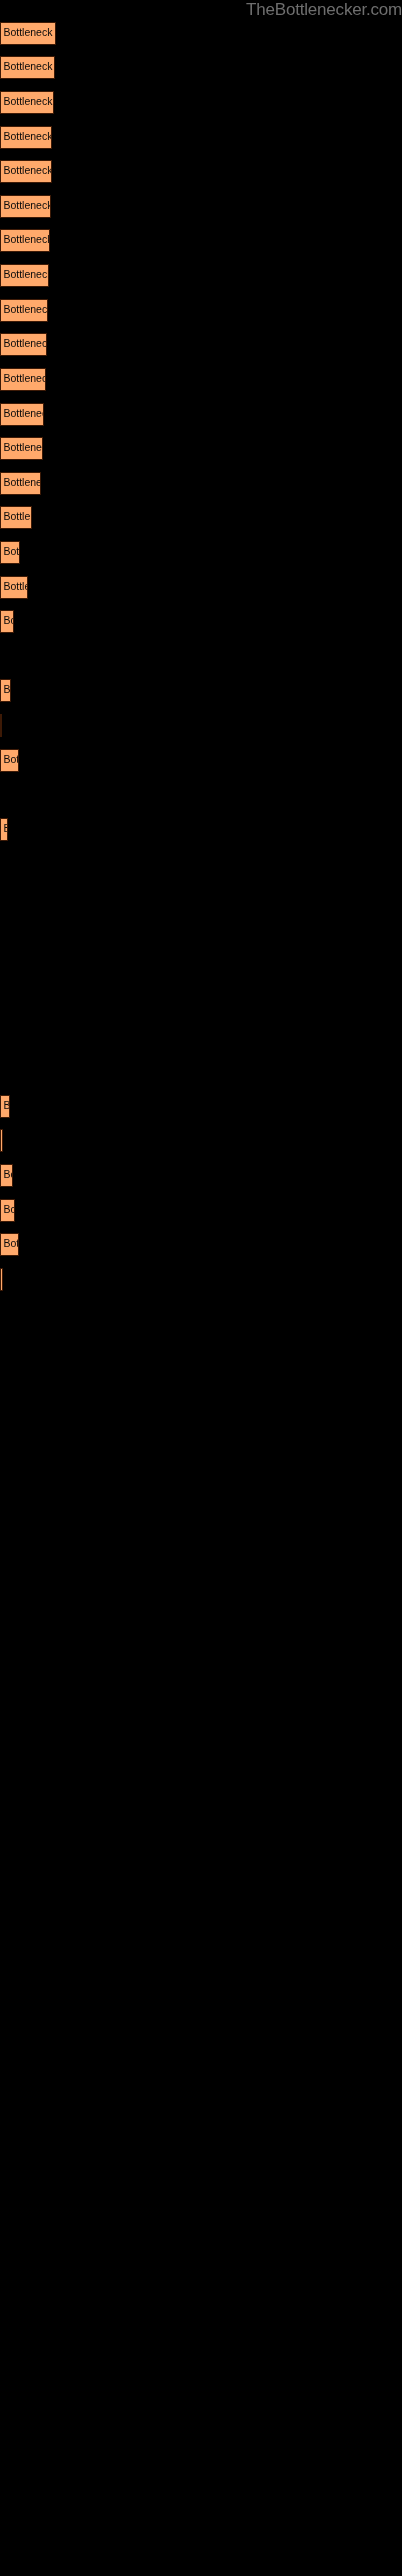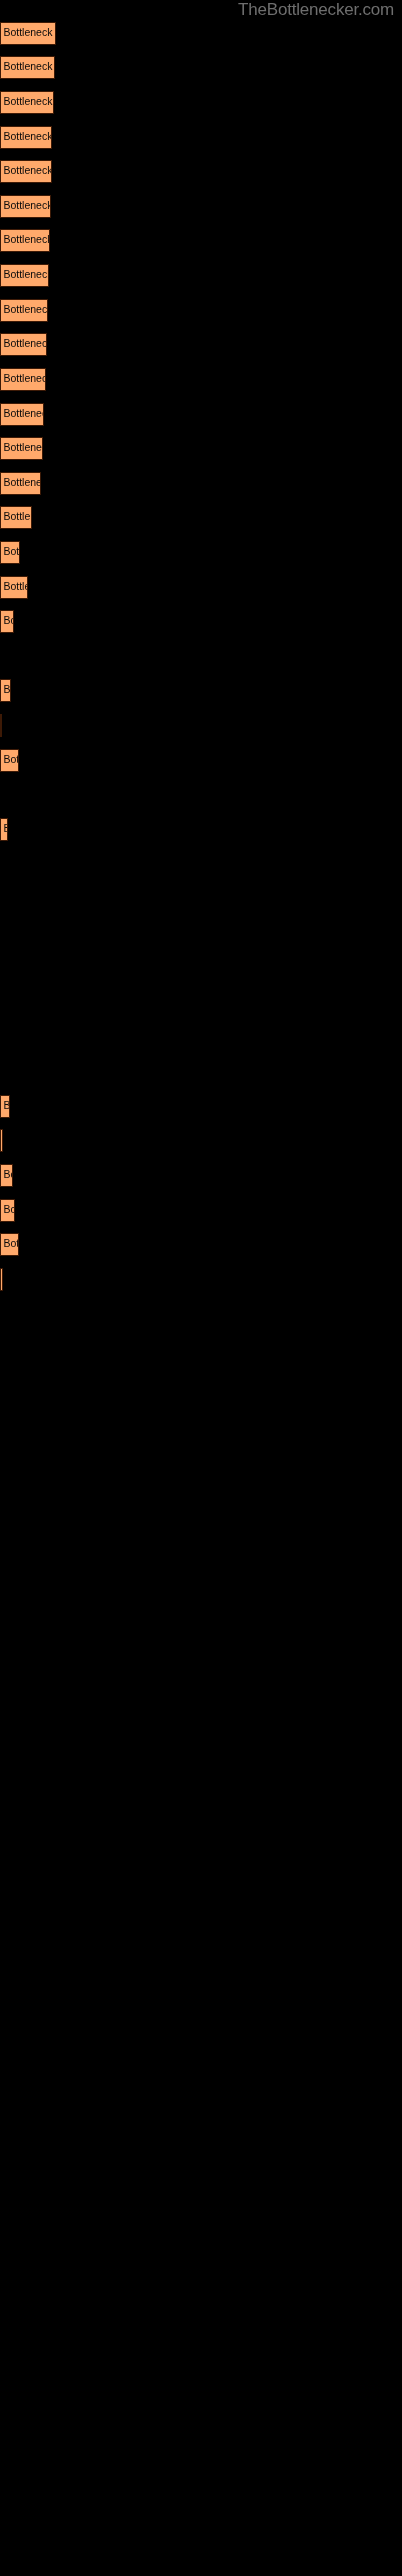--- a/index.html
+++ b/index.html
@@ -10,21 +10,21 @@
   #canvas {
     position: relative;
     width: 403px;
     height: 2576px;
     background: #000000;
     overflow: hidden;
     font-family: "Liberation Sans", sans-serif;
   }
   #watermark {
     position: absolute;
-    left: 0;
+    left: 8px;
     top: 0;
     width: 394px;
     text-align: right;
     font-size: 17px;
     font-family: "Liberation Sans", sans-serif;
     color: #6e6e6e;
     letter-spacing: -0.2px;
     line-height: 20px;
     white-space: nowrap;
     user-select: none;

